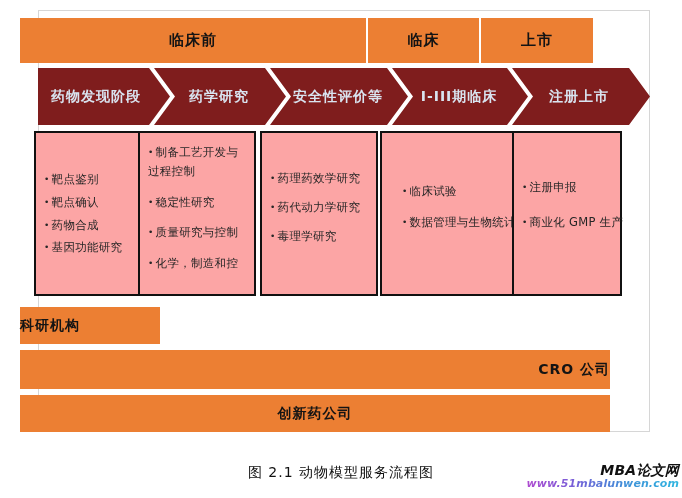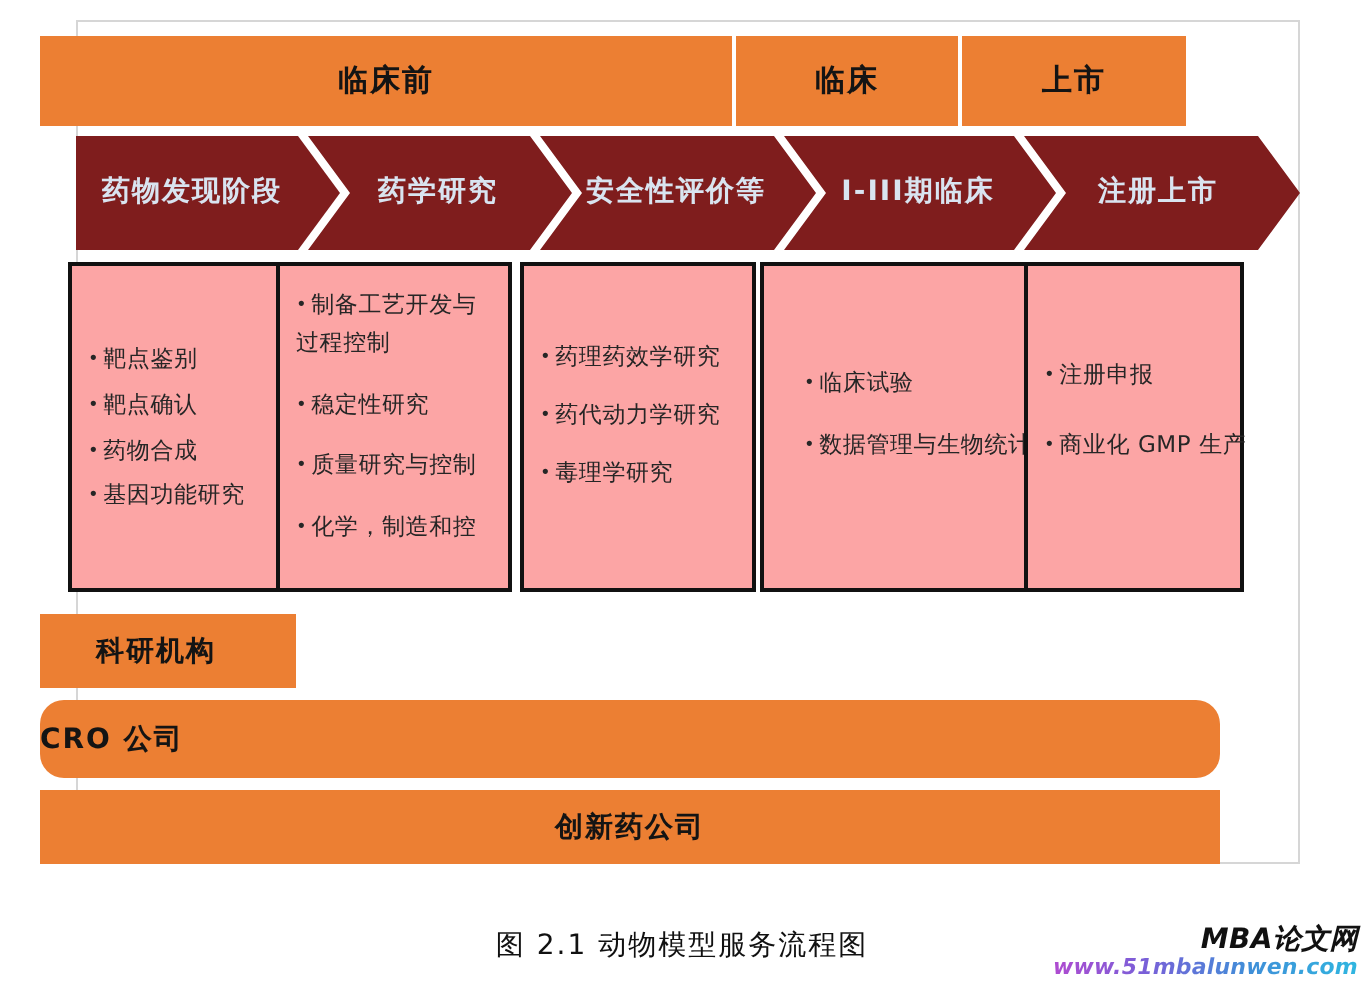--- a/index.html
+++ b/index.html
@@ -176,29 +176,28 @@
     display: flex;
     align-items: center;
     color: #141414;
     font-size: 14px;
     font-weight: 700;
     letter-spacing: 1px;
     box-sizing: border-box;
   }
   .bar-inst {
     left: 20px; top: 307px;
-    width: 128px; height: 37px;
+    width: 140px; height: 37px;
     justify-content: flex-start;
-    padding-left: 28px;
+    padding-left: 0;
   }
   .bar-cro {
     left: 20px; top: 350px;
     width: 590px; height: 39px;
-    justify-content: flex-start;
-    border-radius: 12px;
+    justify-content: flex-end;
   }
   .bar-innov {
     left: 20px; top: 395px;
     width: 590px; height: 37px;
     justify-content: center;
   }
 
   
   .caption {
     position: absolute;

